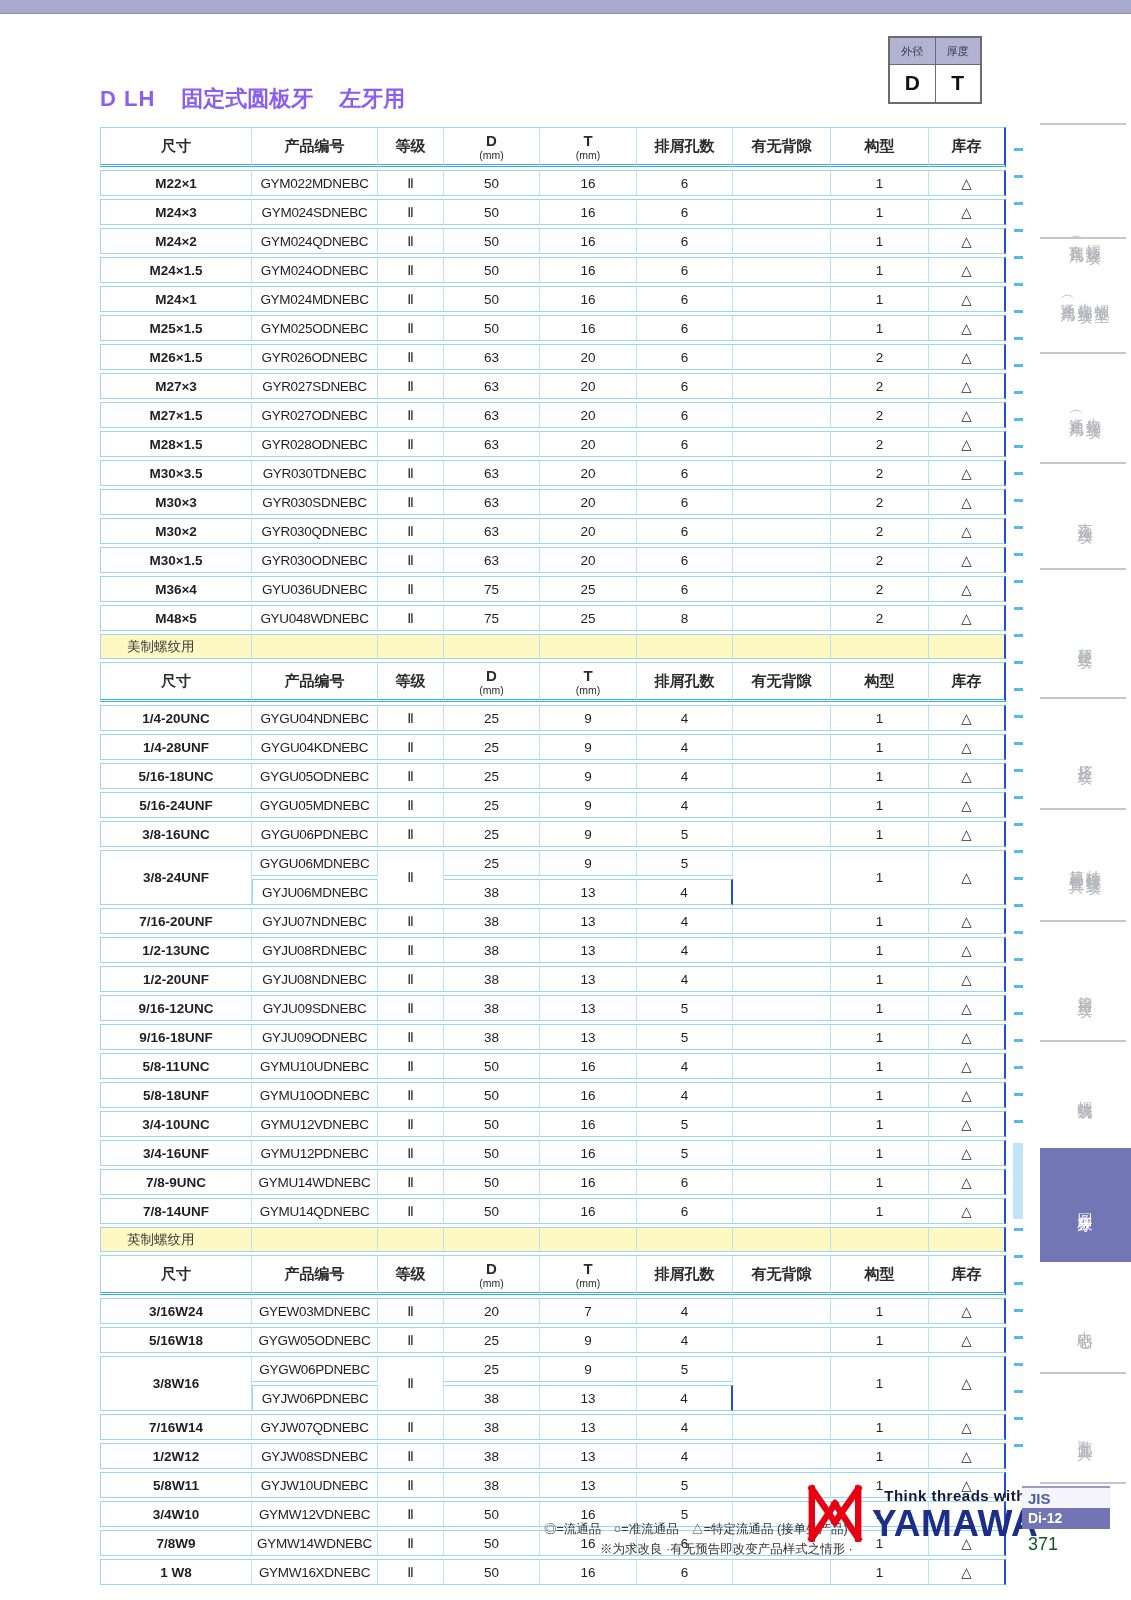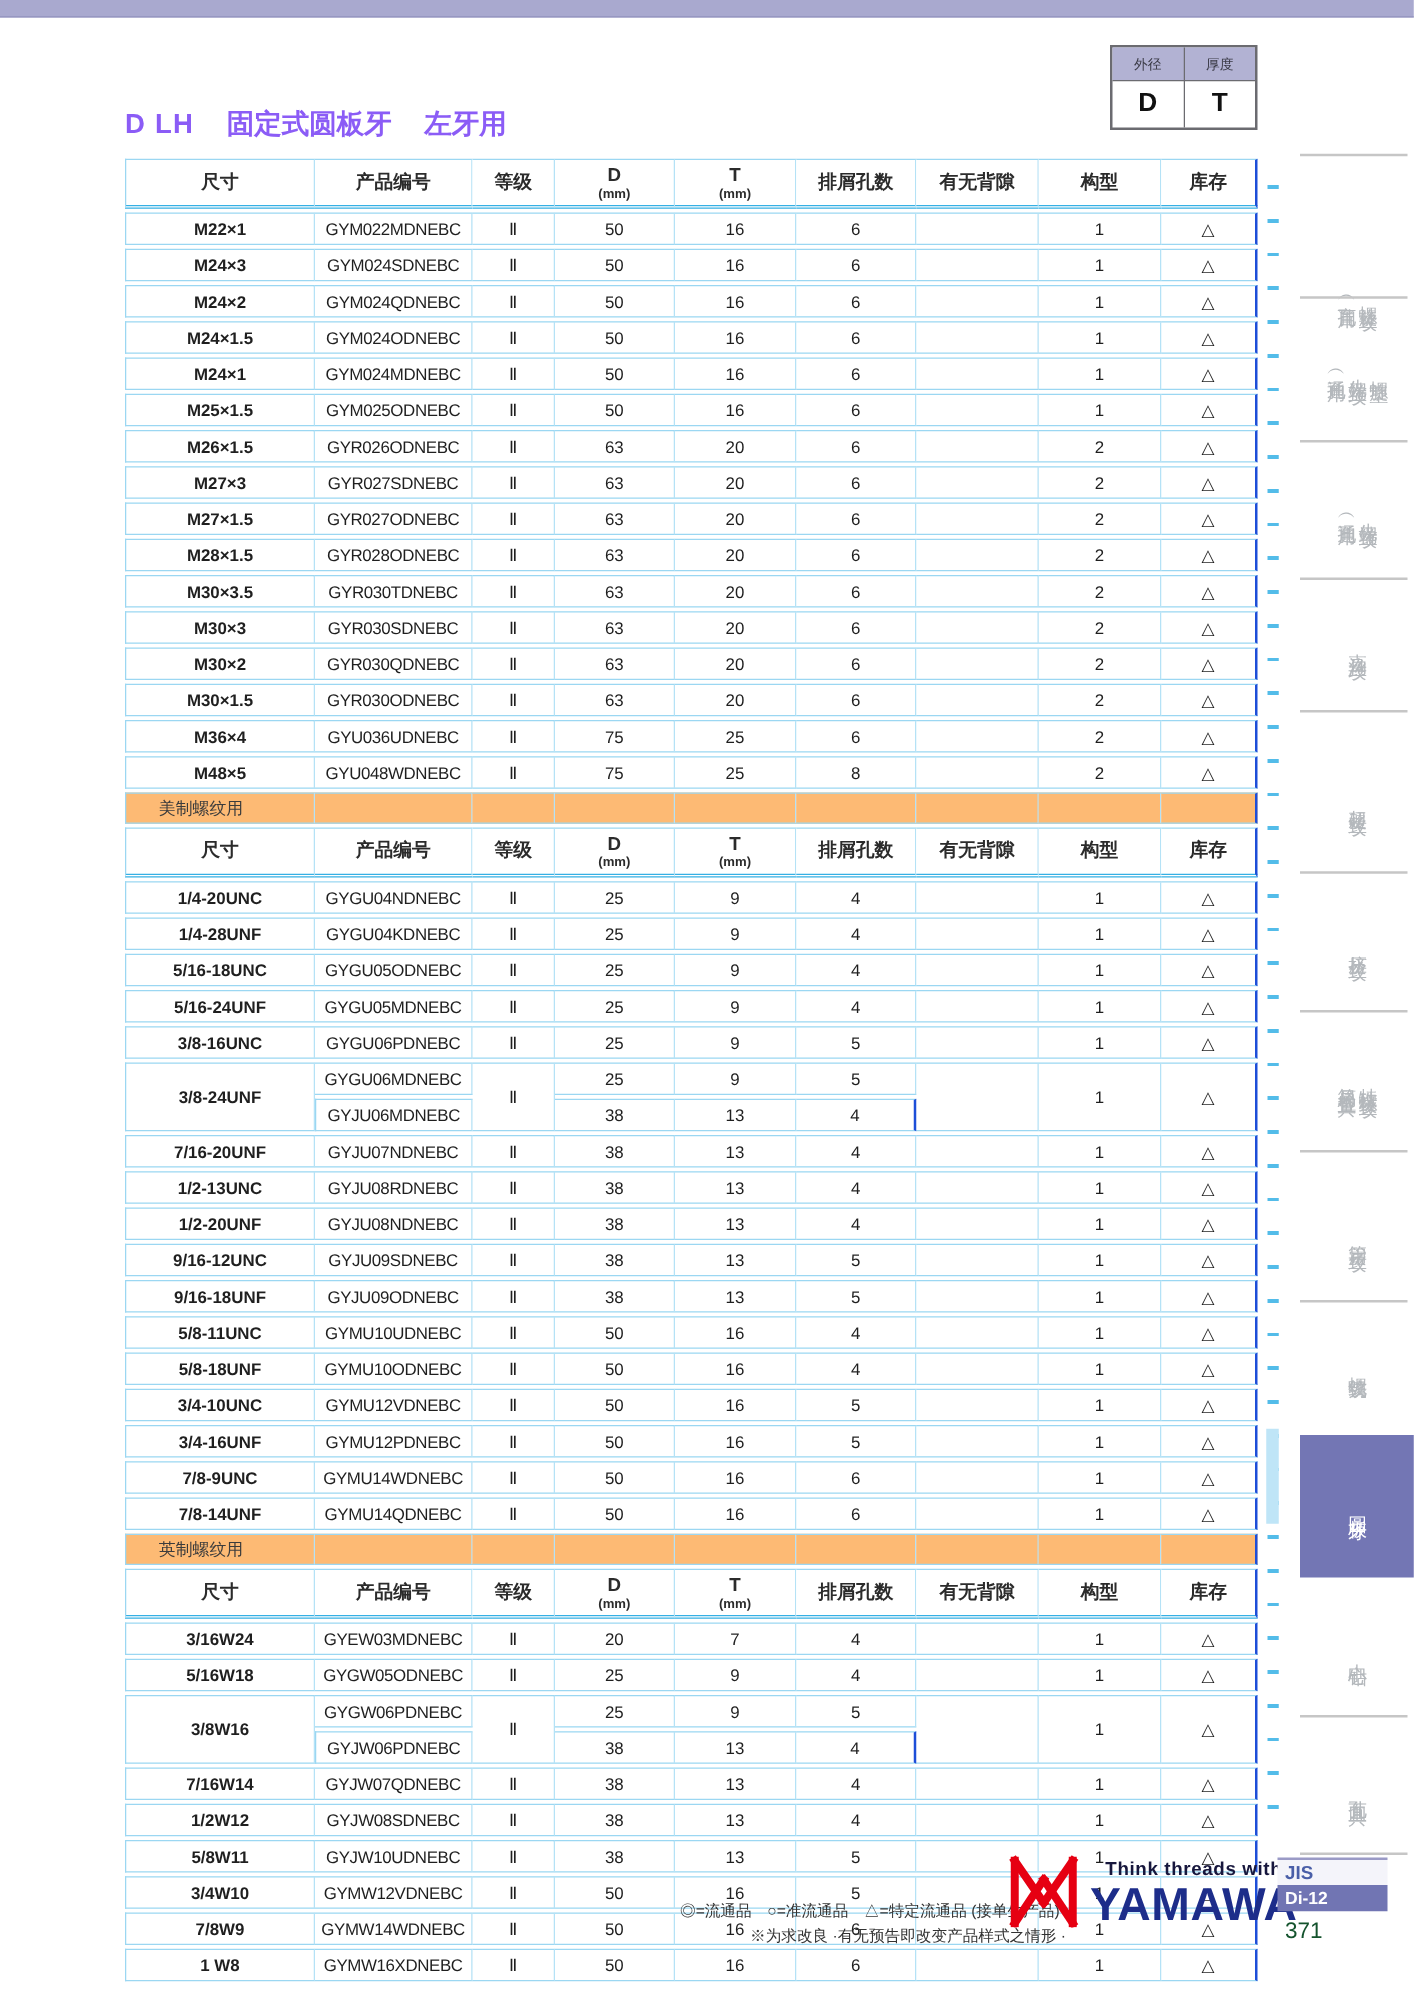--- a/index.html
+++ b/index.html
@@ -2,43 +2,43 @@
 <html><head>
 <meta charset="utf-8">
 <style>
   * { margin:0; padding:0; box-sizing:border-box; }
   html,body { background:#ffffff; }
   body { width:1131px; height:1600px; position:relative; font-family:"Liberation Sans", sans-serif; color:#222; overflow:hidden; }
 
   .topbar { position:absolute; left:0; top:0; width:1131px; height:14px; background:#a9a9cf; border-bottom:1px solid #9191bd; }
 
   
-  .dt-legend { position:absolute; left:888px; top:36px; width:118px; border:2px solid #6b6b70; background:#fff; }
+  .dt-legend { position:absolute; left:888px; top:36px; width:94px; border:2px solid #6b6b70; background:#fff; }
   .dt-row { display:flex; }
   .dt-row > div { flex:1; text-align:center; }
   .dt-head > div { background:#b2b2d3; color:#3a3a46; font-size:11px; padding:6px 0 5px; border-right:1px solid #6b6b70; }
   .dt-head > div:last-child { border-right:none; }
   .dt-vals > div { font-size:21px; font-weight:bold; color:#111; padding:6px 0 7px; border-right:1px solid #6b6b70; border-top:1px solid #6b6b70; }
   .dt-vals > div:last-child { border-right:none; }
 
   .title { position:absolute; left:100px; top:84px; font-size:22px; font-weight:bold; color:#8b5cf6; white-space:nowrap; }
   .title .t-code { letter-spacing:1px; margin-right:26px; }
   .title .t-main { margin-right:26px; }
 
   
   table.products { position:absolute; left:100px; top:124px; width:906px; border-collapse:separate; border-spacing:0 3px; table-layout:fixed; }
   table.products td, table.products th { border-top:1px solid #9bd7f2; border-bottom:1px solid #9bd7f2; border-right:1px solid #b5e2f6; text-align:center; vertical-align:middle; overflow:hidden; white-space:nowrap; }
   table.products td:first-child, table.products th:first-child { border-left:1px solid #9bd7f2; }
   table.products td:last-child, table.products th:last-child { border-right:2px solid #1d4ed8; }
 
   tr.header-row th { background:#fff; font-size:15px; font-weight:bold; color:#2b2b2b; height:40px; border-bottom:3px double #36b0e4; padding:2px 0; }
-  tr.header-row .h-unit { display:block; font-size:10.5px; font-weight:bold; color:#2b2b2b; line-height:10px; margin-top:1px; }
+  tr.header-row .h-unit { display:block; font-size:10.5px; font-weight:normal; color:#2b2b2b; line-height:10px; margin-top:1px; }
   tr.header-row .h-label { display:block; line-height:16px; }
 
-  tr.section-row td { background:#fdba74; height:25px; font-size:13.5px; color:#3c3c3c; }
+  tr.section-row td { background:#fef9c3; height:25px; font-size:13.5px; color:#3c3c3c; }
   tr.section-row td.section-label { text-align:left; padding-left:26px; }
 
   tr.product-row td { height:26px; font-size:13.5px; color:#1f1f1f; line-height:21px; }
   td.size-cell { font-size:15.5px; font-weight:bold; color:#0d0d0d; }
   td.code-cell { font-size:12.8px; letter-spacing:-0.3px; color:#2a2a2a; }
   td.grade-cell { font-size:14.5px; }
   td.stock-cell { font-size:14px; color:#4a4a4a; }
   td.split-top { border-bottom:1px dashed #49bde9; }
   td.split-bottom { border-top:none; }
 

